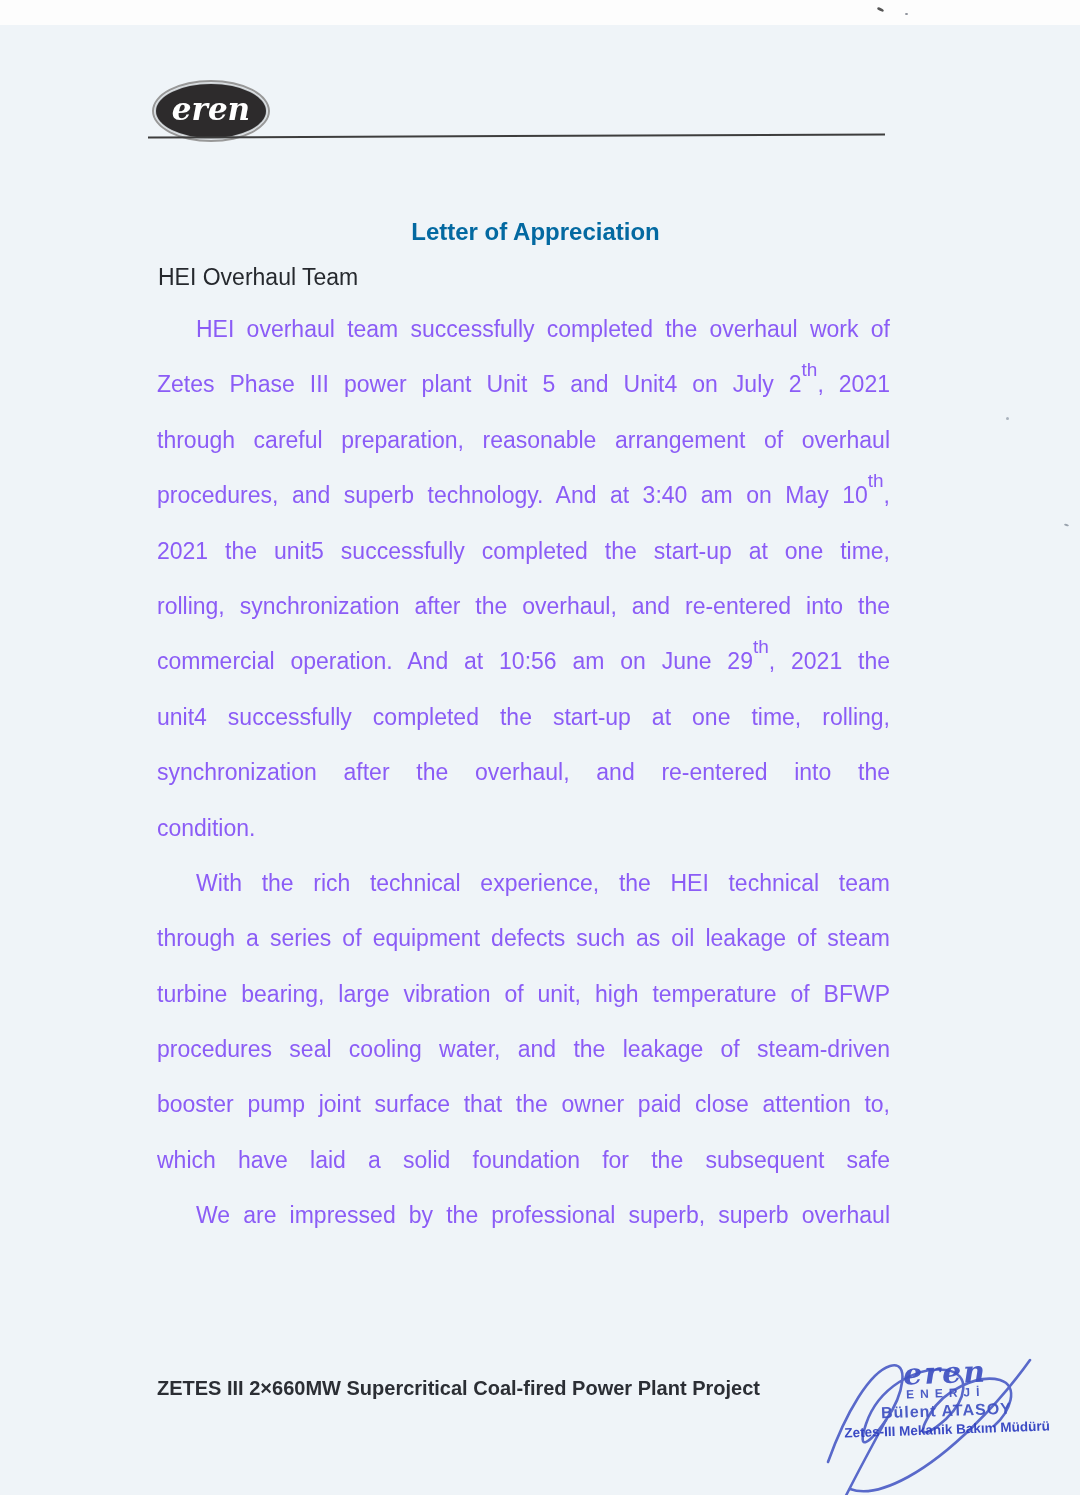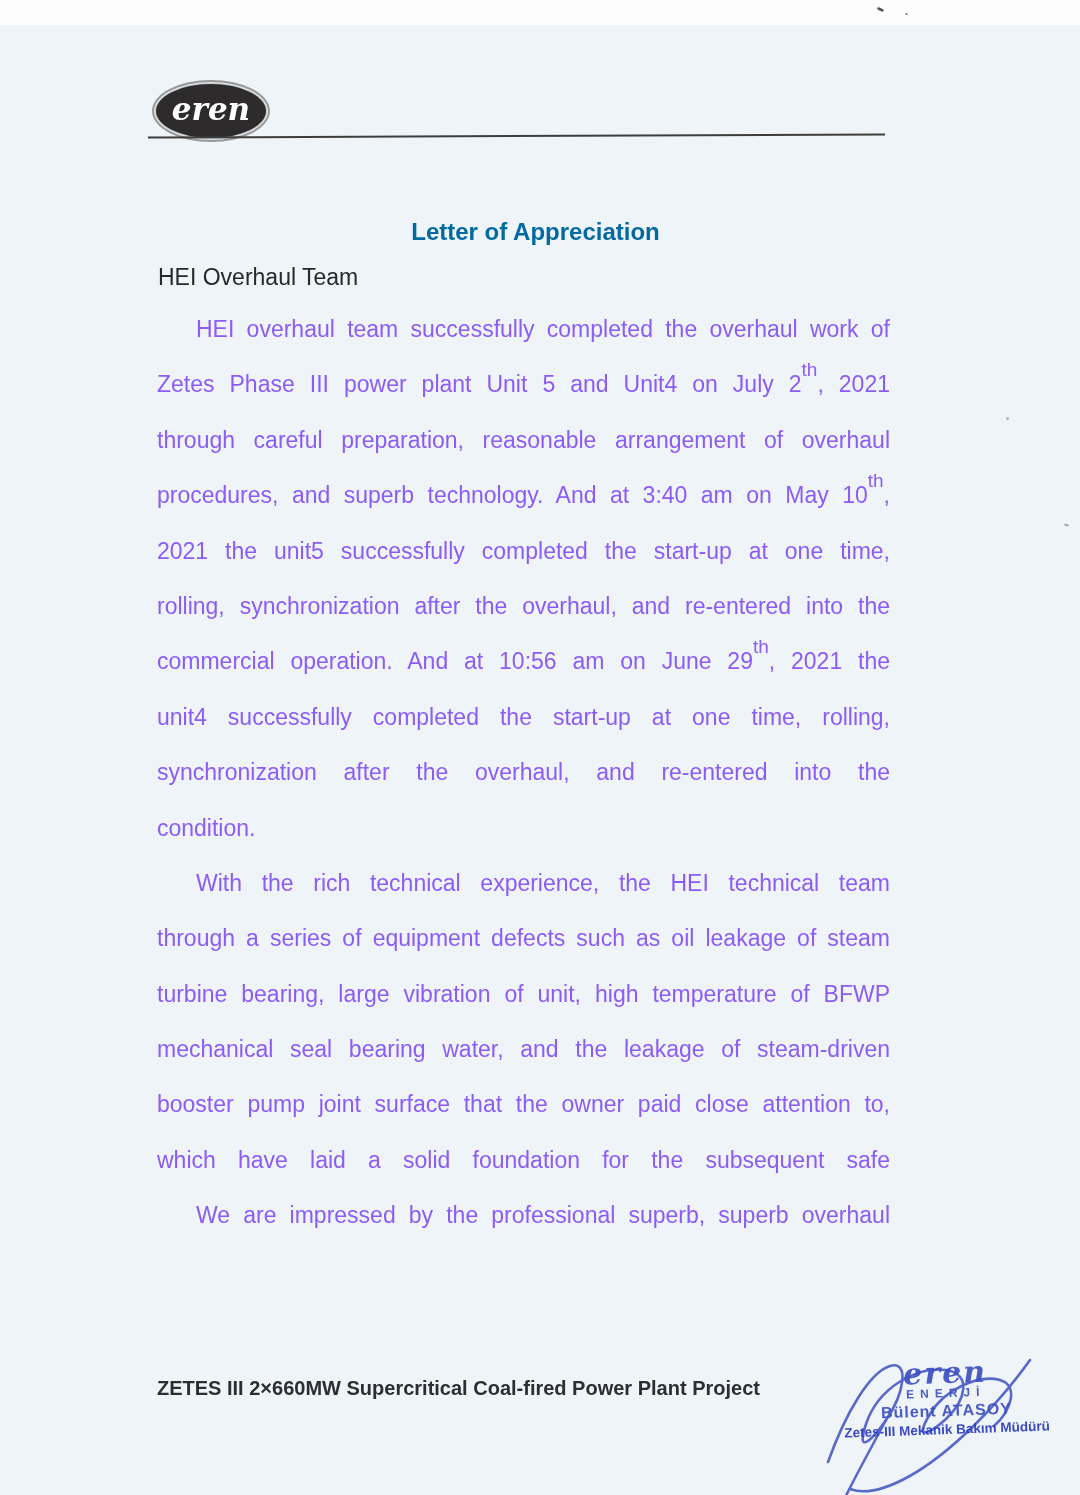--- a/index.html
+++ b/index.html
@@ -93,21 +93,21 @@
     <div class="line just"><span>procedures, and superb technology. And at 3:40 am on May 10</span><sup>th</sup><span>,</span></div>
     <div class="line just"><span>2021 the unit5 successfully completed the start-up at one time,</span></div>
     <div class="line just"><span>rolling, synchronization after the overhaul, and re-entered into the</span></div>
     <div class="line just"><span>commercial operation. And at 10:56 am on June 29</span><sup>th</sup><span>, 2021 the</span></div>
     <div class="line just"><span>unit4 successfully completed the start-up at one time, rolling,</span></div>
     <div class="line just"><span>synchronization after the overhaul, and re-entered into the</span></div>
     <div class="line"><span>condition.</span></div>
     <div class="line just indent"><span>With the rich technical experience, the HEI technical team</span></div>
     <div class="line just"><span>through a series of equipment defects such as oil leakage of steam</span></div>
     <div class="line just"><span>turbine bearing, large vibration of unit, high temperature of BFWP</span></div>
-    <div class="line just"><span>mechanical seal bearing water, and the leakage of steam-driven</span></div>
+    <div class="line just"><span>procedures seal cooling water, and the leakage of steam-driven</span></div>
     <div class="line just"><span>booster pump joint surface that the owner paid close attention to,</span></div>
     <div class="line just"><span>which have laid a solid foundation for the subsequent safe</span></div>
     <div class="line just indent"><span>We are impressed by the professional superb, superb overhaul</span></div>
   </div>
 
 <div class="footer-title">ZETES III 2×660MW Supercritical Coal-fired Power Plant Project</div>
 
 <svg class="sig-svg" viewBox="0 0 272 145" aria-hidden="true">
   <g fill="none" stroke="currentColor" stroke-width="2.6" stroke-linecap="round" opacity="0.85">
     <path d="M30,112 C48,62 72,22 92,16 C112,10 106,44 88,70 C72,93 58,104 68,74 C80,38 118,16 148,20 C174,24 168,50 148,69 C130,85 116,90 132,64 C146,40 180,24 202,30 C222,36 212,62 196,76"></path>

